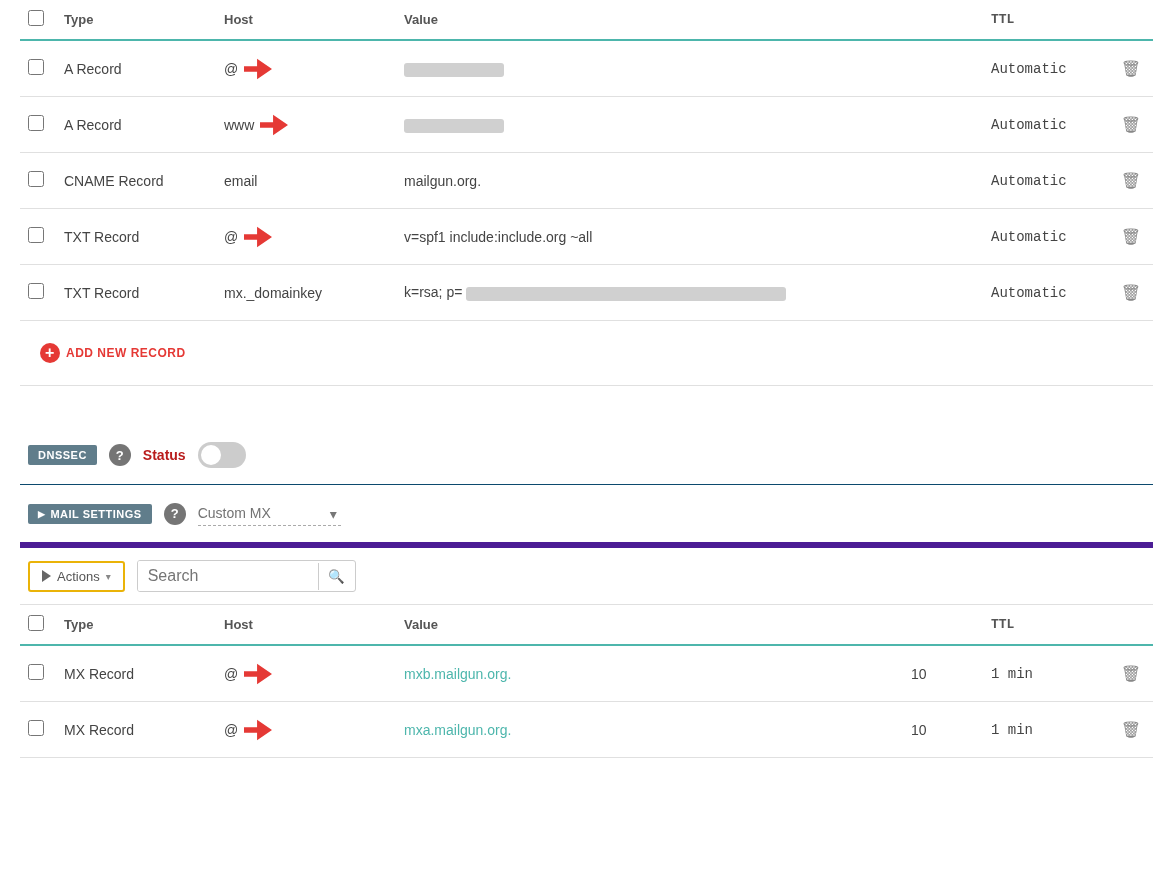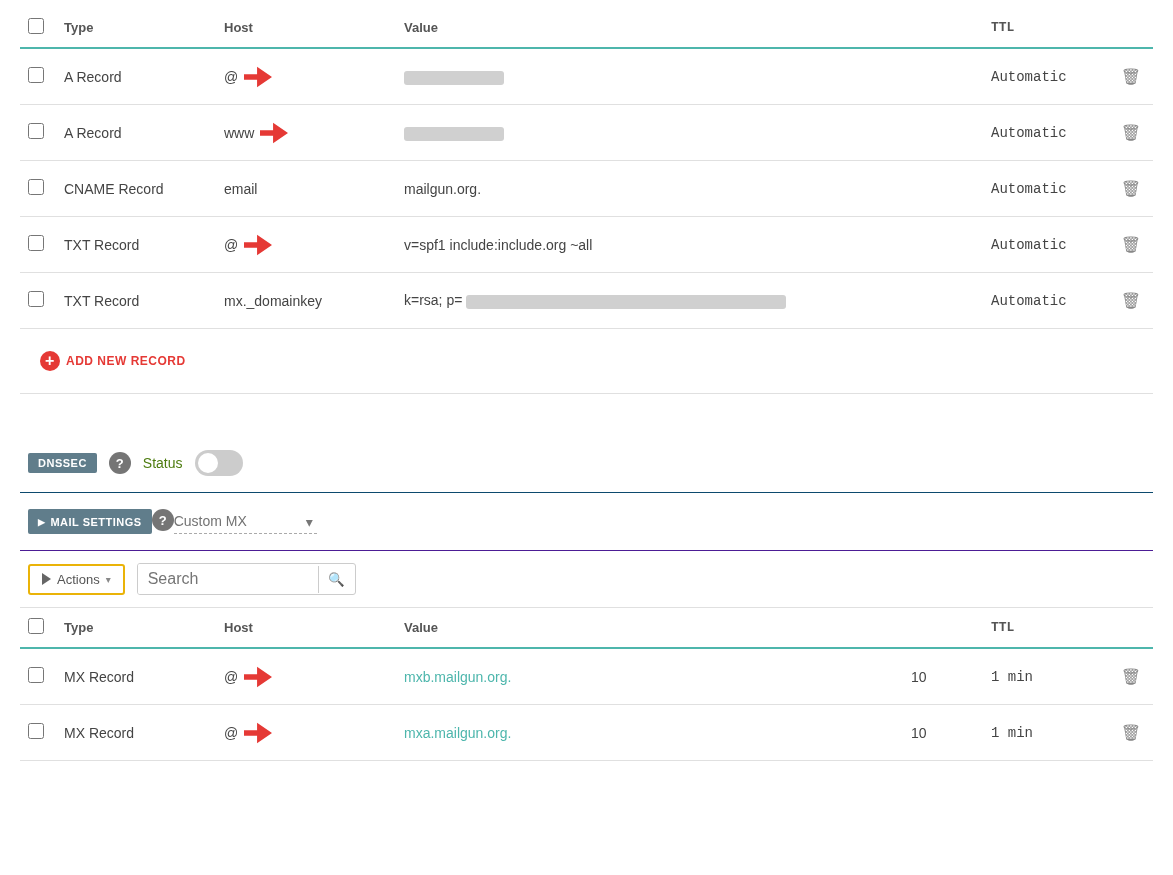--- a/index.html
+++ b/index.html
@@ -4,21 +4,21 @@
   <style>
     * { box-sizing: border-box; margin: 0; padding: 0; }
     body {
       font-family: -apple-system, BlinkMacSystemFont, 'Segoe UI', Arial, sans-serif;
       font-size: 14px;
       background: #fff;
       color: #333;
     }
     .container {
       max-width: 1173px;
-      margin: 8px auto;
+      margin: 0 auto;
       padding: 0 20px;
     }
     
     .dns-table {
       width: 100%;
       border-collapse: collapse;
     }
     .dns-table thead tr {
       border-bottom: 2px solid #4db6ac;
     }
@@ -148,22 +148,22 @@
       height: 22px;
       background: #757575;
       color: white;
       border-radius: 50%;
       font-size: 13px;
       font-weight: 700;
       cursor: pointer;
     }
     .status-label {
       font-size: 14px;
-      color: #4d7c0f;
-      font-weight: 400;
+      color: #b91c1c;
+      font-weight: 700;
     }
     
     .toggle-switch {
       position: relative;
       display: inline-block;
       width: 48px;
       height: 26px;
     }
     .toggle-slider {
       position: absolute;
@@ -180,22 +180,24 @@
       width: 20px;
       left: 3px;
       bottom: 3px;
       background: white;
       border-radius: 50%;
       transition: 0.3s;
     }
     
     .mail-section {
       display: flex;
+      align-items: center;
+      gap: 12px;
       padding: 16px 8px;
-      border-bottom: 1px solid #4c1d95;
+      border-bottom: 6px solid #4c1d95;
     }
     .select-dropdown {
       position: relative;
       display: inline-flex;
       align-items: center;
     }
     .select-dropdown select {
       appearance: none;
       background: transparent;
       border: none;

